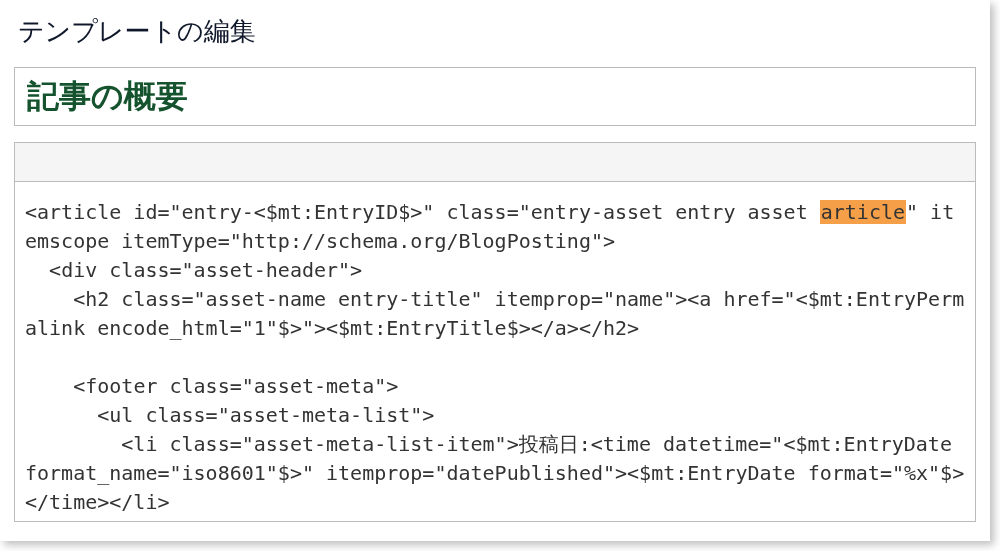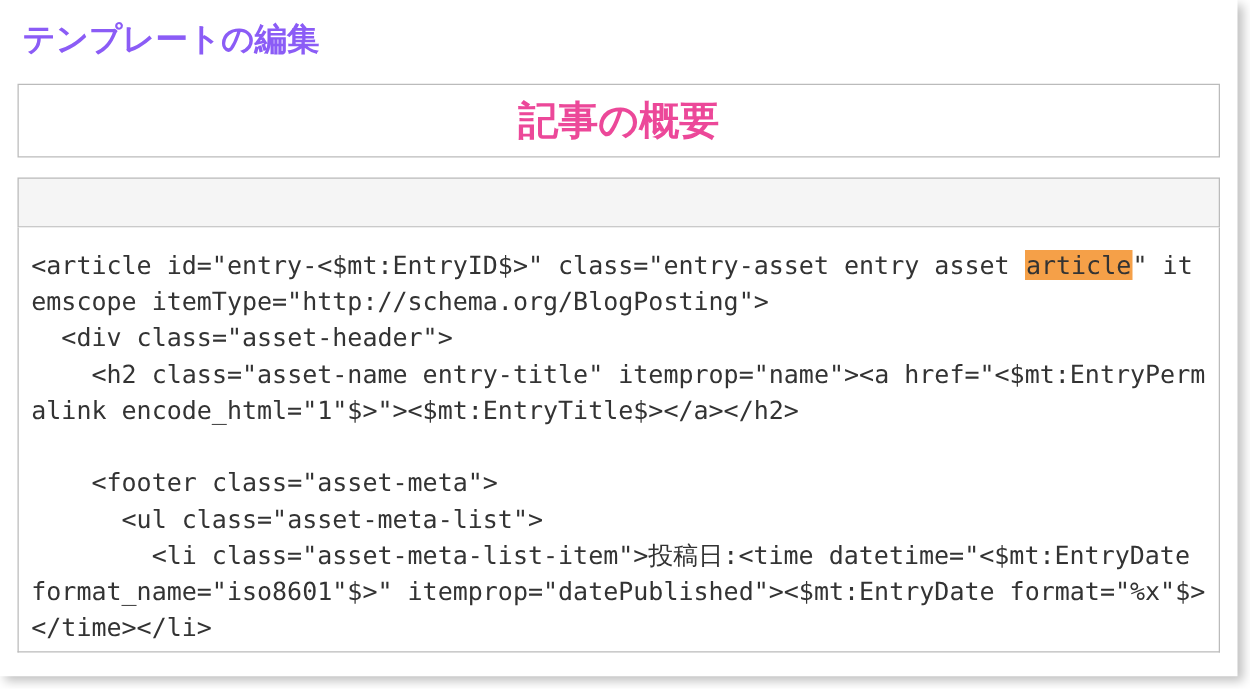--- a/index.html
+++ b/index.html
@@ -13,37 +13,36 @@
     }
     .container {
       width: 990px;
       height: 541px;
       background: #fff;
       box-shadow: 4px 4px 8px rgba(0,0,0,0.25);
       position: relative;
     }
     .page-title {
       font-size: 26px;
-      font-weight: bold;
-      color: #8b5cf6;
+      font-weight: normal;
+      color: #0f172a;
       padding: 14px 10px 18px 18px;
     }
     .title-input-wrap {
       margin: 0 14px 16px 14px;
     }
     .title-input {
       width: 100%;
       font-size: 32px;
       font-weight: bold;
-      color: #ec4899;
+      color: #14532d;
       padding: 10px 12px;
       border: 1px solid #bbb;
       background: #fff;
       font-family: inherit;
-      text-align: center;
     }
     .toolbar {
       margin: 0 14px 0 14px;
       height: 40px;
       background: #f5f5f5;
       border: 1px solid #bbb;
       border-bottom: 1px solid #bbb;
     }
     .code-area {
       margin: 0 14px 0 14px;

